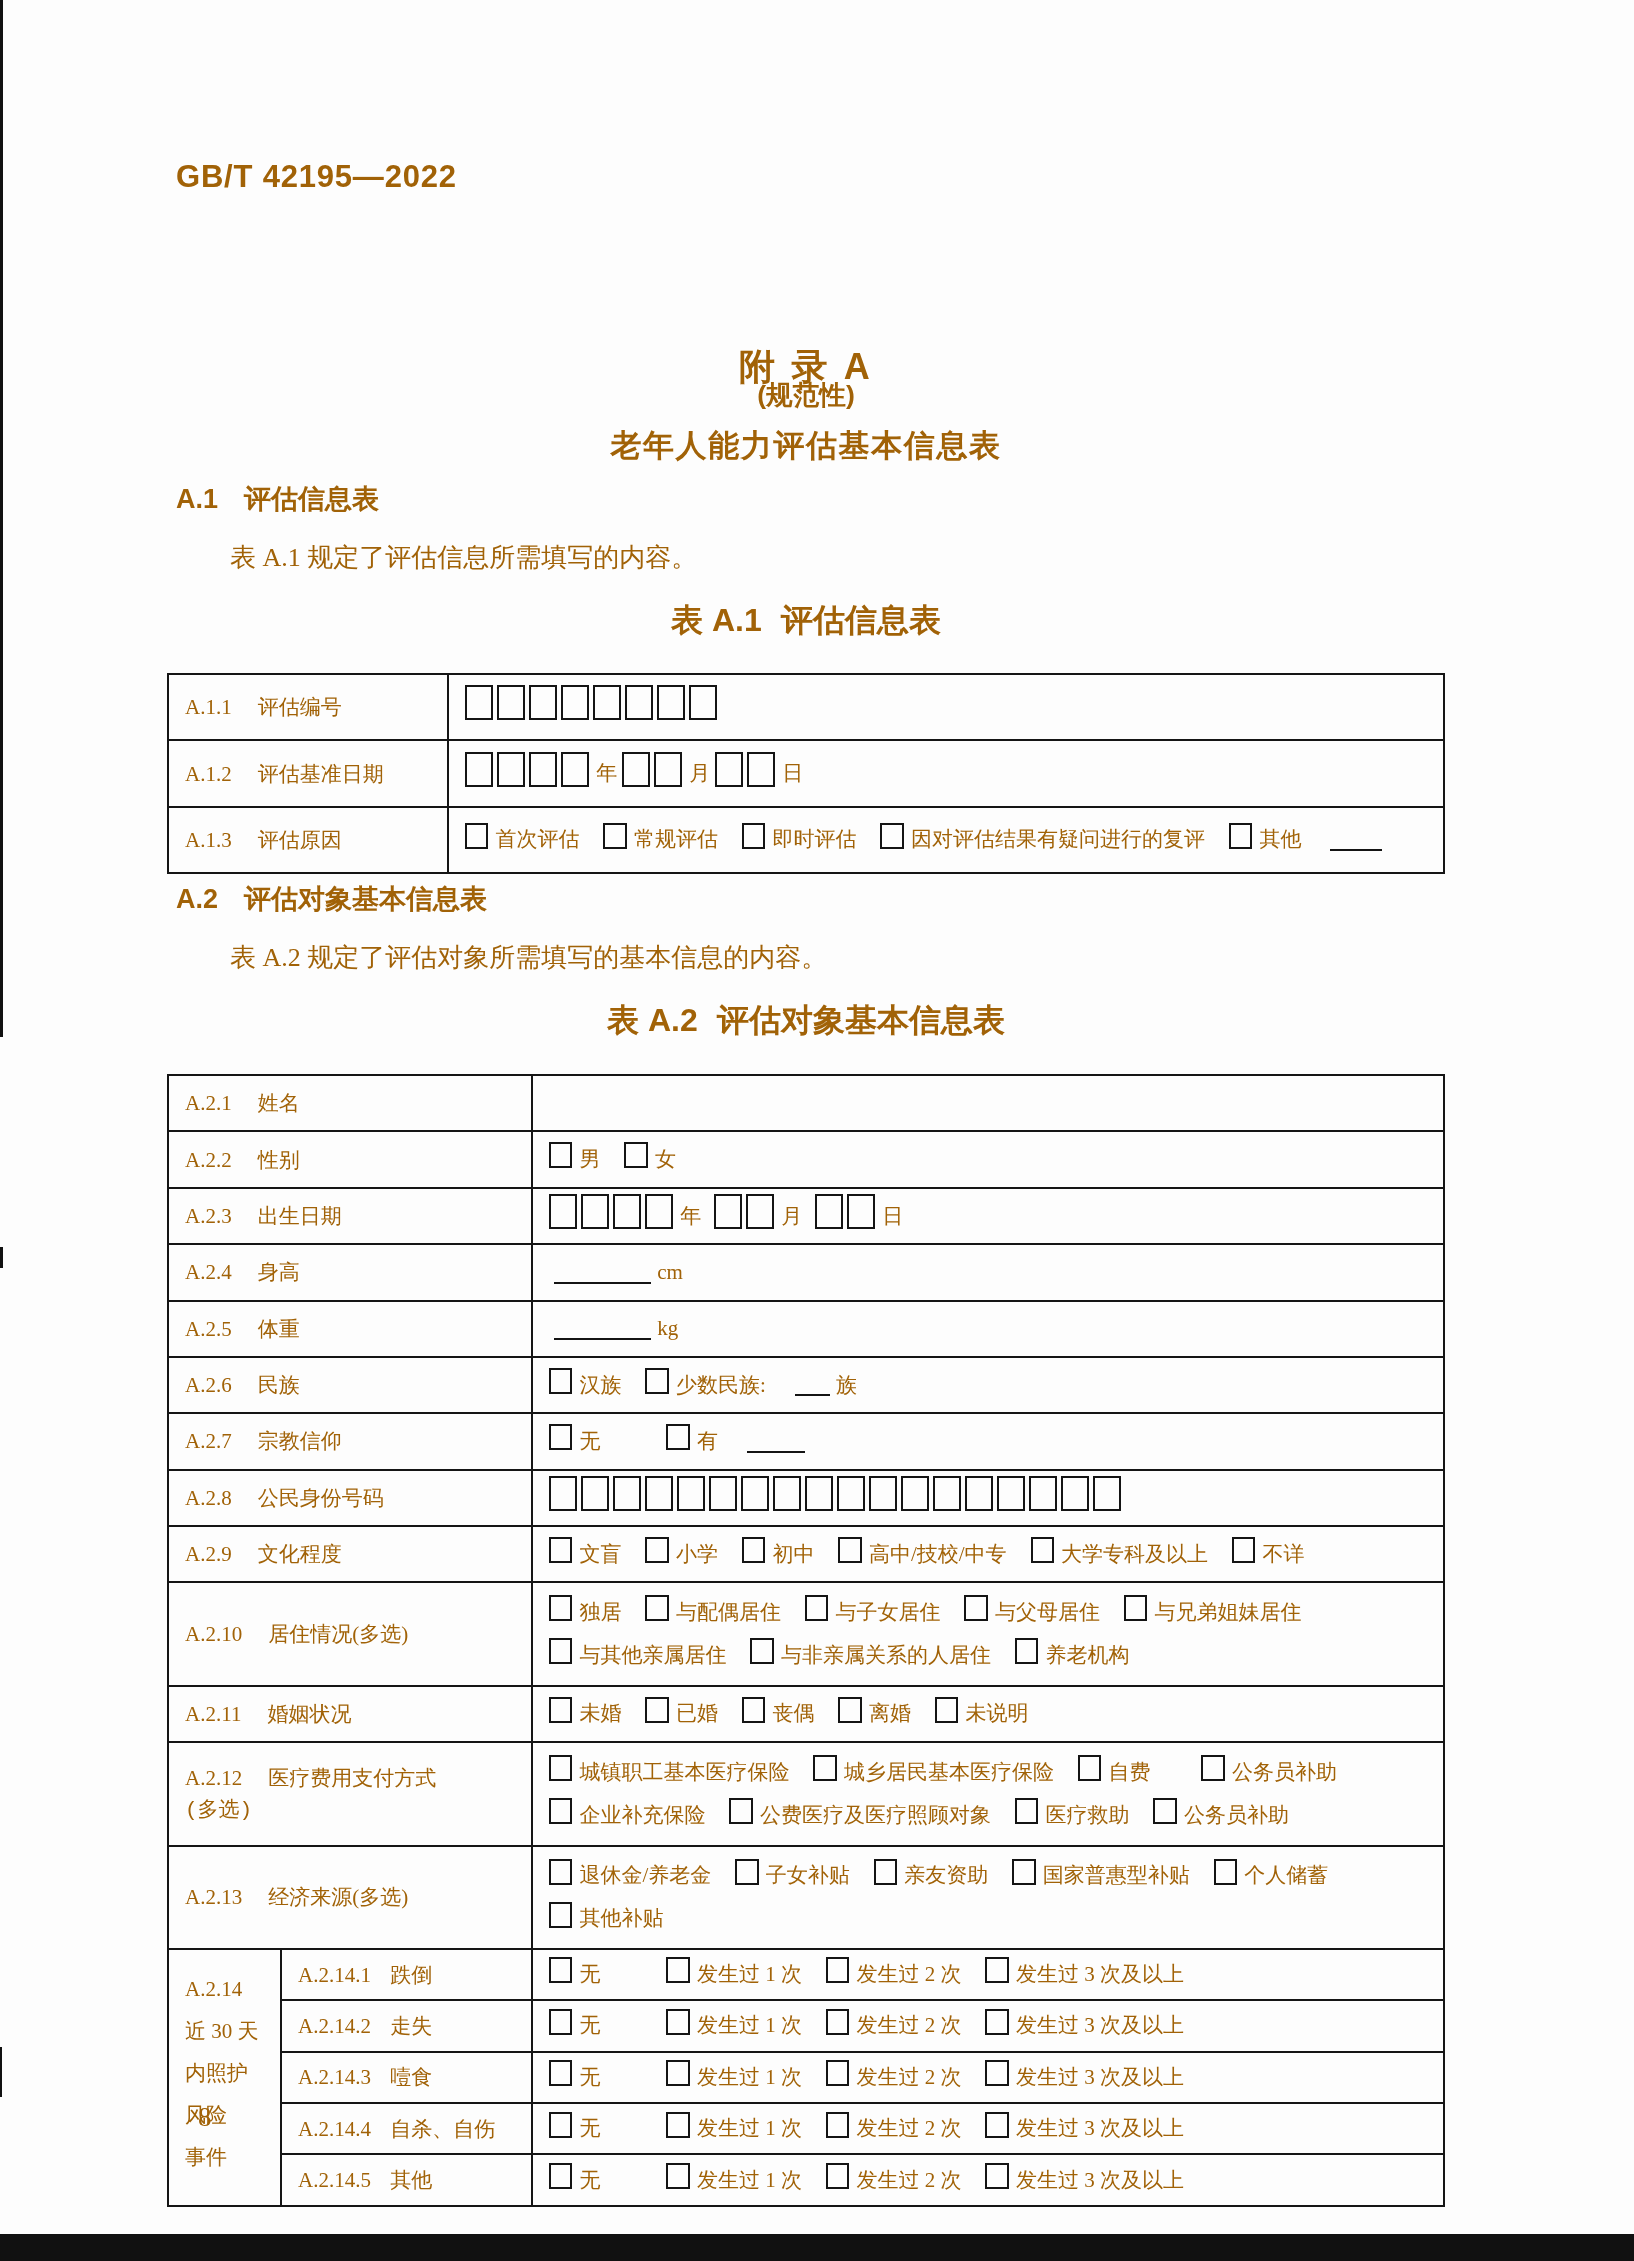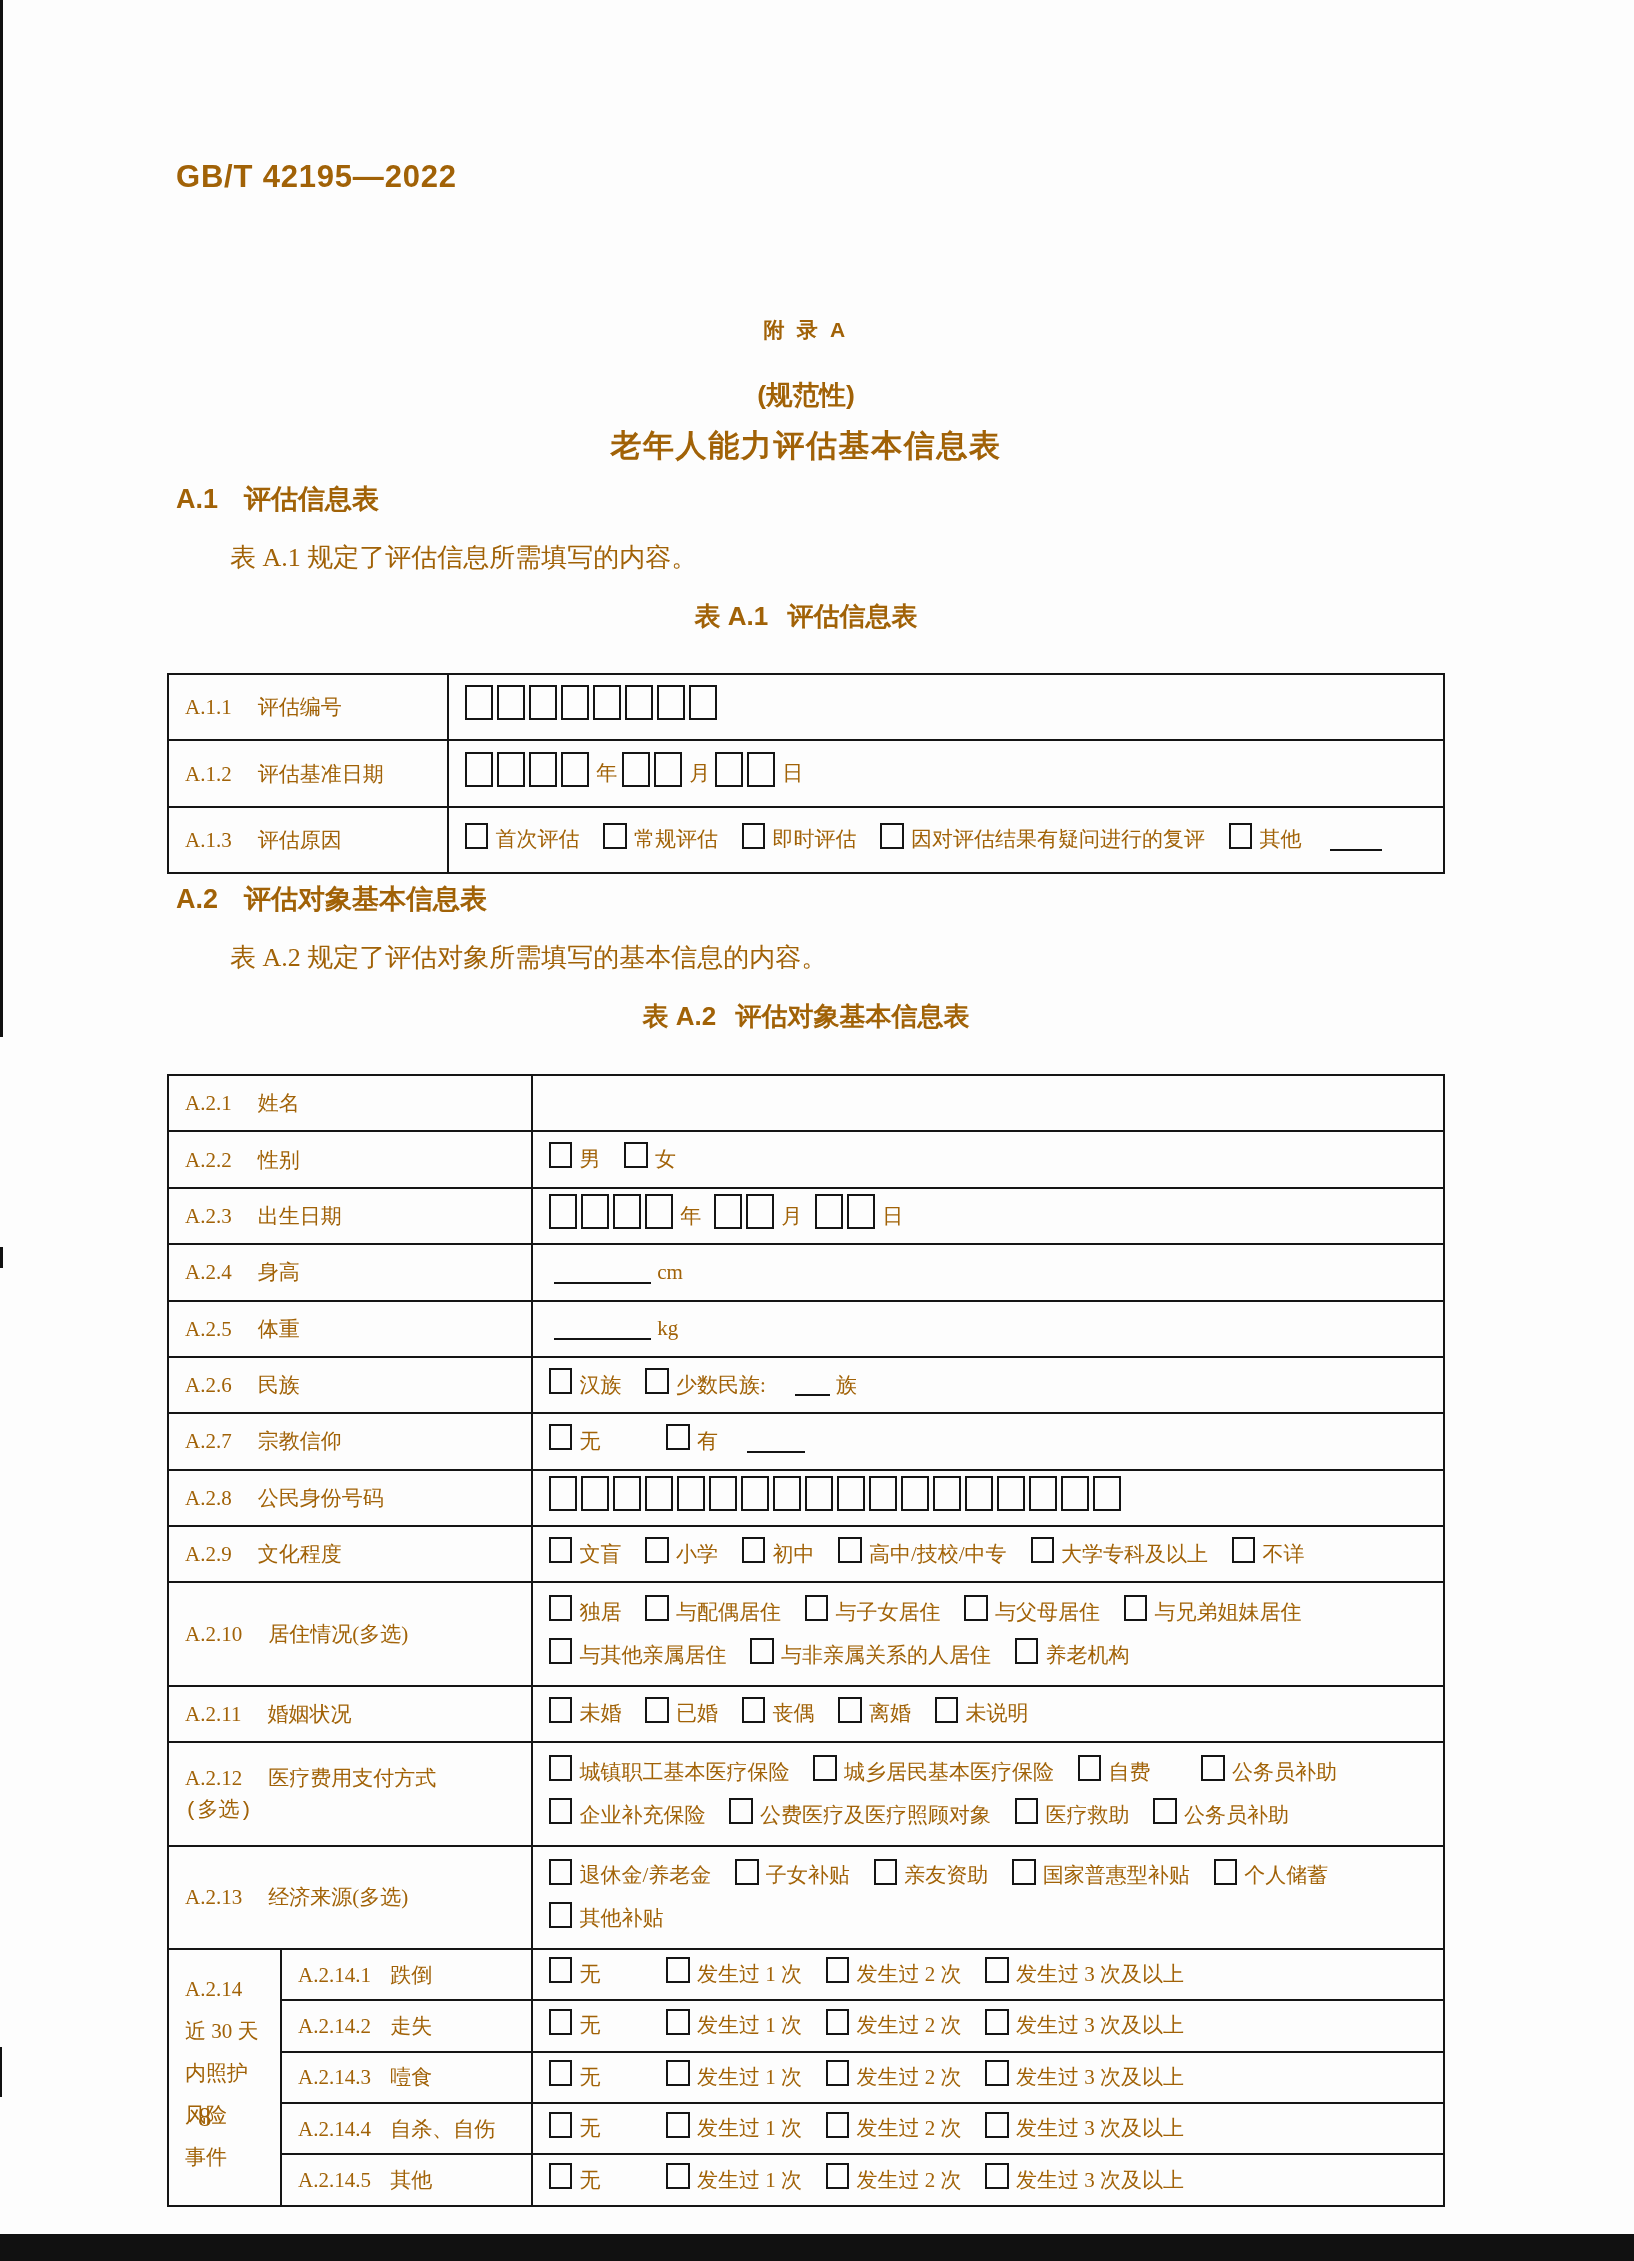--- a/index.html
+++ b/index.html
@@ -6,28 +6,28 @@
   .page{position:relative;width:1635px;height:2261px;background:#fdfdfd;overflow:hidden;
         font-family:"Liberation Serif",serif;color:#a16207;}
   
   .art{position:absolute;background:#111;}
   
   .hdr{position:absolute;top:159px;left:176px;font-size:31px;font-weight:bold;
        font-family:"Liberation Sans",sans-serif;letter-spacing:0.8px;}
   
   .cw{position:absolute;left:167px;width:1278px;text-align:center;}
   .ttl{font-weight:bold;font-family:"Liberation Sans",sans-serif;}
-  .t1{top:316px;font-size:21px;letter-spacing:3.2px;}
+  .t1{top:343px;font-size:36px;letter-spacing:3.2px;}
   .t2{top:377px;font-size:26.6px;}
   .t3{top:425px;font-size:31px;letter-spacing:1.6px;}
   .sech{position:absolute;left:176px;font-size:27px;font-weight:bold;
         font-family:"Liberation Sans",sans-serif;}
   .sech .num{margin-right:26px;}
   .para{position:absolute;left:230px;font-size:26px;}
-  .cap{font-weight:bold;font-family:"Liberation Sans",sans-serif;font-size:26px;}
+  .cap{font-weight:bold;font-family:"Liberation Sans",sans-serif;font-size:32px;}
   .capn{margin-right:19.3px;}
   .a1h{top:481px;} .a1p{top:540px;} .a1c{top:599px;}
   .a2h{top:881px;} .a2p{top:940px;} .a2c{top:999px;}
   
   table.frm{position:absolute;left:167px;border-collapse:collapse;table-layout:fixed;
             width:1278px;background:transparent;}
   .ta1{top:673px;} .ta2{top:1074px;}
   table.frm td{border:2.1px solid #151515;vertical-align:middle;
                font-size:21px;padding:3.2px 6.4px 3.2px 16px;overflow:hidden;}
   table.frm{border:2.4px solid #101010;}

